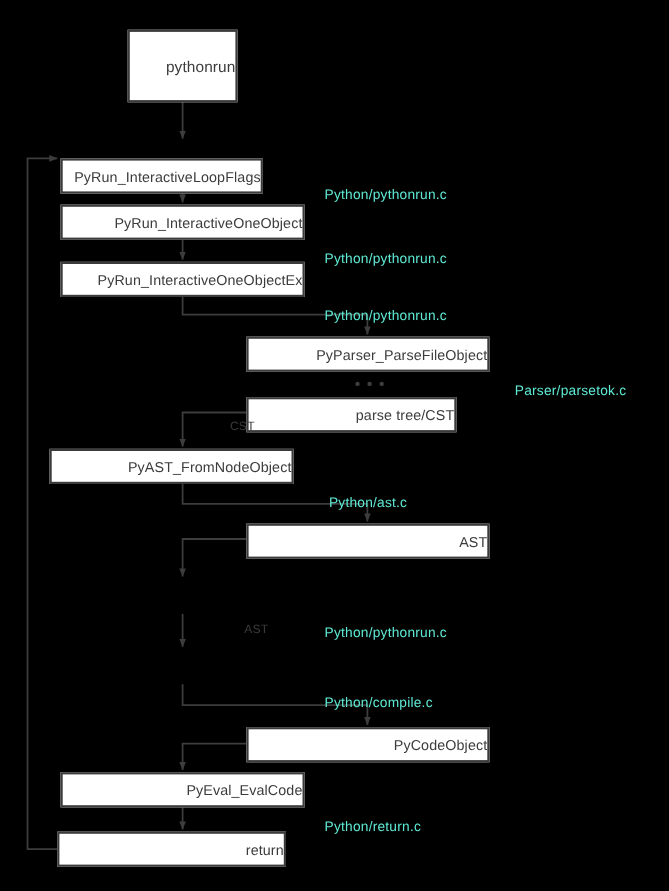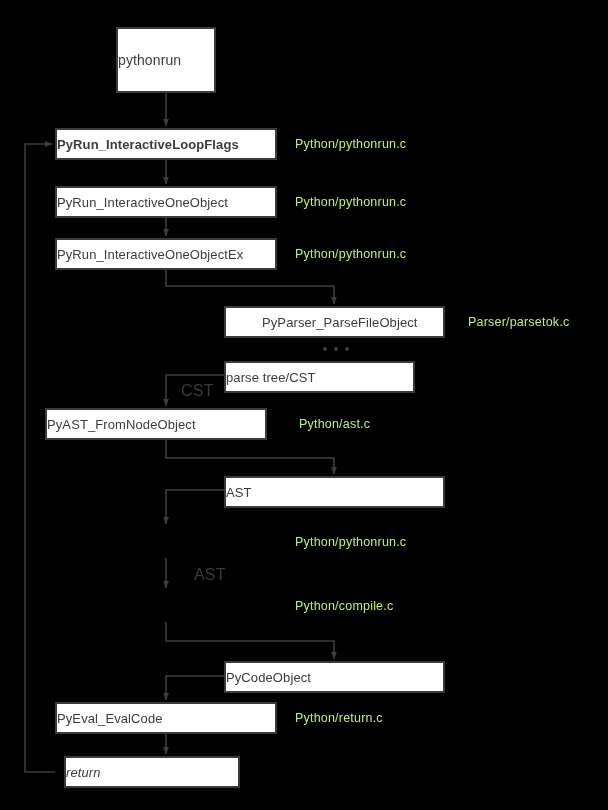--- a/index.html
+++ b/index.html
@@ -27,45 +27,47 @@
     height: 810px;
     pointer-events: none;
   }
   .node {
     position: absolute;
     box-sizing: border-box;
     background: #ffffff;
     border: 2px solid #3b3b3b;
     display: flex;
     align-items: center;
-    justify-content: flex-start;
+    justify-content: flex-end;
     color: #3c3c3c;
     font-size: 13px;
     letter-spacing: 0.1px;
     white-space: nowrap;
     z-index: 2;
   }
   .node-entry {
     font-size: 14px;
   }
   .filelabel {
     position: absolute;
-    color: #bef264;
+    color: #5eead4;
     font-size: 12.5px;
     white-space: nowrap;
     z-index: 2;
     letter-spacing: 0.2px;
+    margin-top: 33px;
   }
   .edgelabel {
     position: absolute;
     color: #3a3a3a;
-    font-size: 16px;
+    font-size: 11px;
     white-space: nowrap;
     z-index: 3;
     letter-spacing: 0.2px;
+    margin-left: 28px;
   }
   .ellipsis {
     position: absolute;
     z-index: 2;
     display: flex;
     gap: 7px;
     align-items: center;
   }
   .ellipsis i {
     display: block;
@@ -111,21 +113,21 @@
       <path d="M166,734 L166,754" marker-end="url(#arrow)"></path>
 
       <path d="M55,772 L25,772 L25,144 L52,144" marker-end="url(#arrow)"></path>
     </g>
   </svg>
 
   <div class="node node-entry" style="left:116px;top:27px;width:100px;height:66px;">
     <span>pythonrun</span>
   </div>
 
-  <div class="node" style="left:55px;top:128px;width:222px;height:32px;font-weight:bold;">
+  <div class="node" style="left:55px;top:144px;width:184px;height:32px;">
     <span>PyRun_InteractiveLoopFlags</span>
   </div>
 
   <div class="node" style="left:55px;top:186px;width:222px;height:32px;">
     <span>PyRun_InteractiveOneObject</span>
   </div>
 
   <div class="node" style="left:55px;top:238px;width:222px;height:32px;">
     <span>PyRun_InteractiveOneObjectEx</span>
   </div>
@@ -155,21 +157,21 @@
 
 
   <div class="node" style="left:55px;top:702px;width:222px;height:32px;">
     <span>PyEval_EvalCode</span>
   </div>
 
   <div class="node" style="left:224px;top:661px;width:221px;height:32px;">
     <span>PyCodeObject</span>
   </div>
 
-  <div class="node" style="left:64px;top:756px;width:176px;height:32px;font-style:italic;">
+  <div class="node" style="left:52px;top:756px;width:208px;height:32px;">
     <span>return</span>
   </div>
 
   <div class="filelabel" style="left:295px;top:137px;">Python/pythonrun.c</div>
   <div class="filelabel" style="left:295px;top:195px;">Python/pythonrun.c</div>
   <div class="filelabel" style="left:295px;top:247px;">Python/pythonrun.c</div>
   <div class="filelabel" style="left:468px;top:315px;">Parser/parsetok.c</div>
   <div class="filelabel" style="left:299px;top:417px;">Python/ast.c</div>
   <div class="filelabel" style="left:295px;top:535px;">Python/pythonrun.c</div>
   <div class="filelabel" style="left:295px;top:599px;">Python/compile.c</div>

